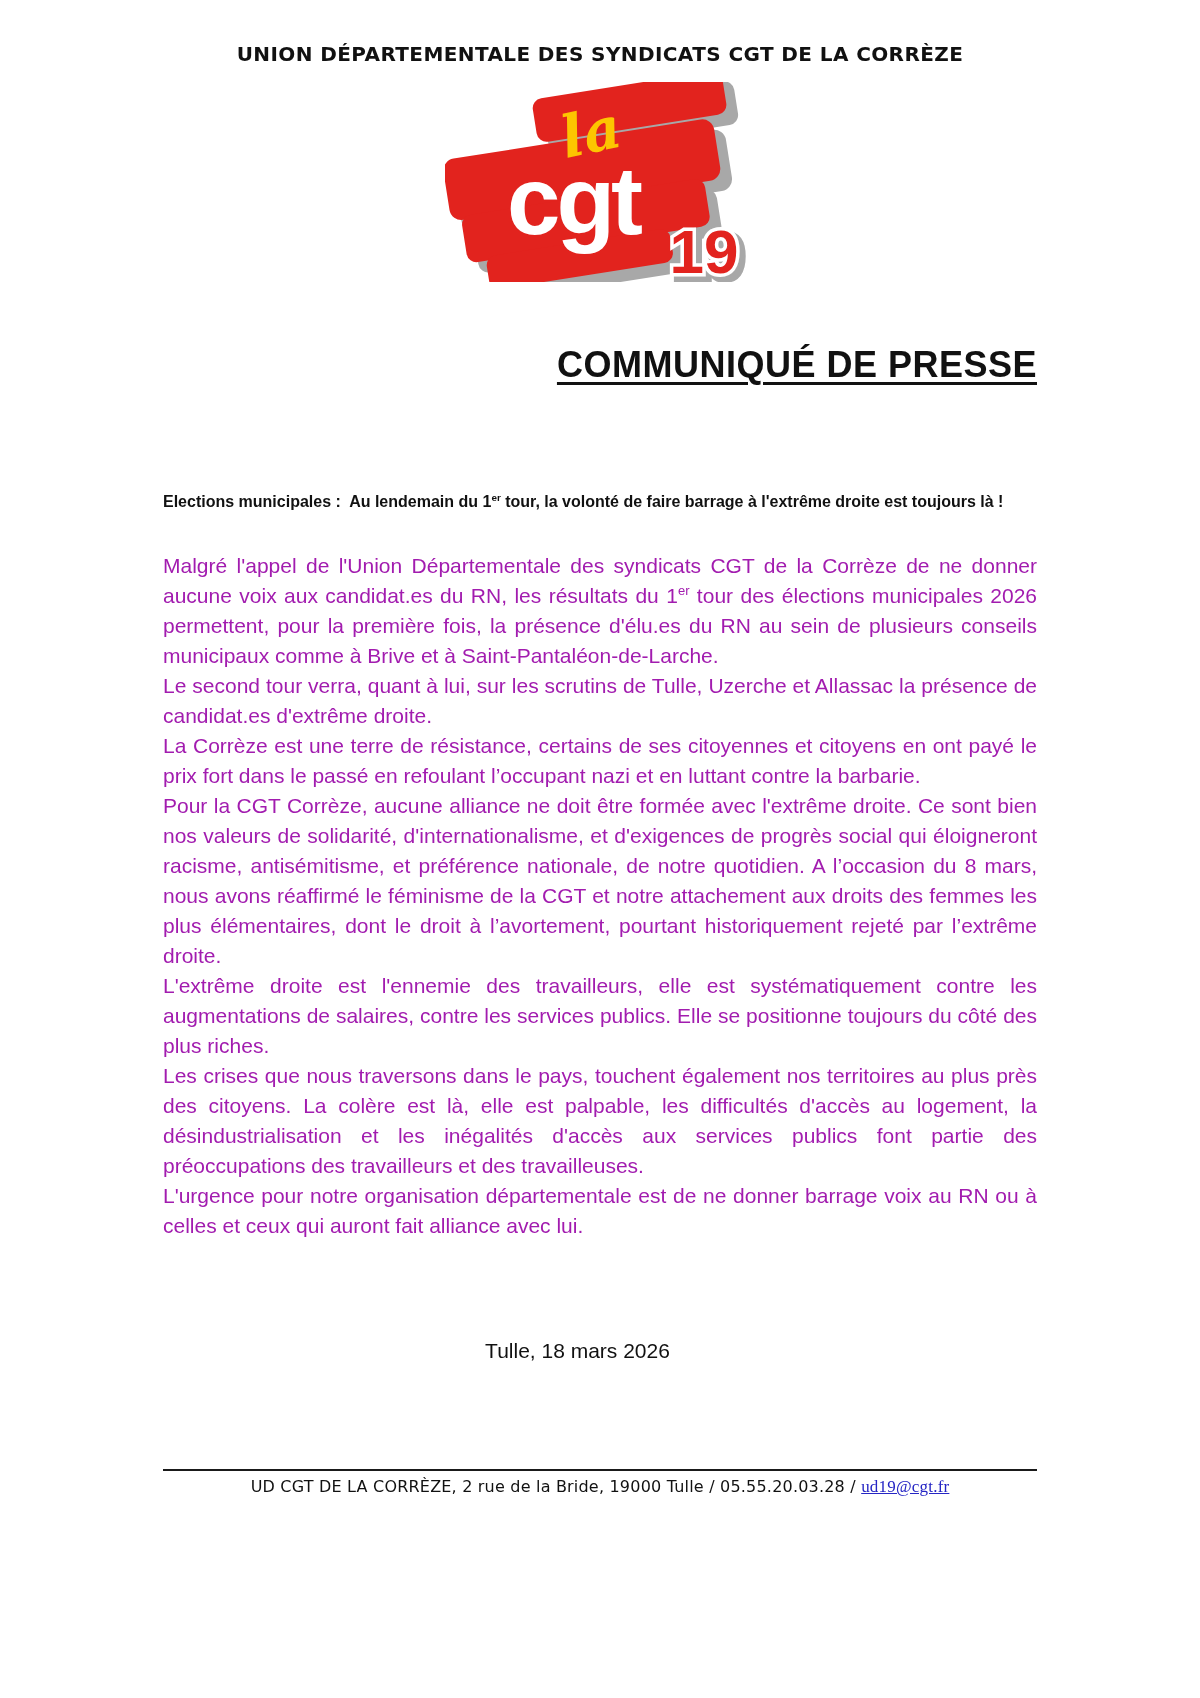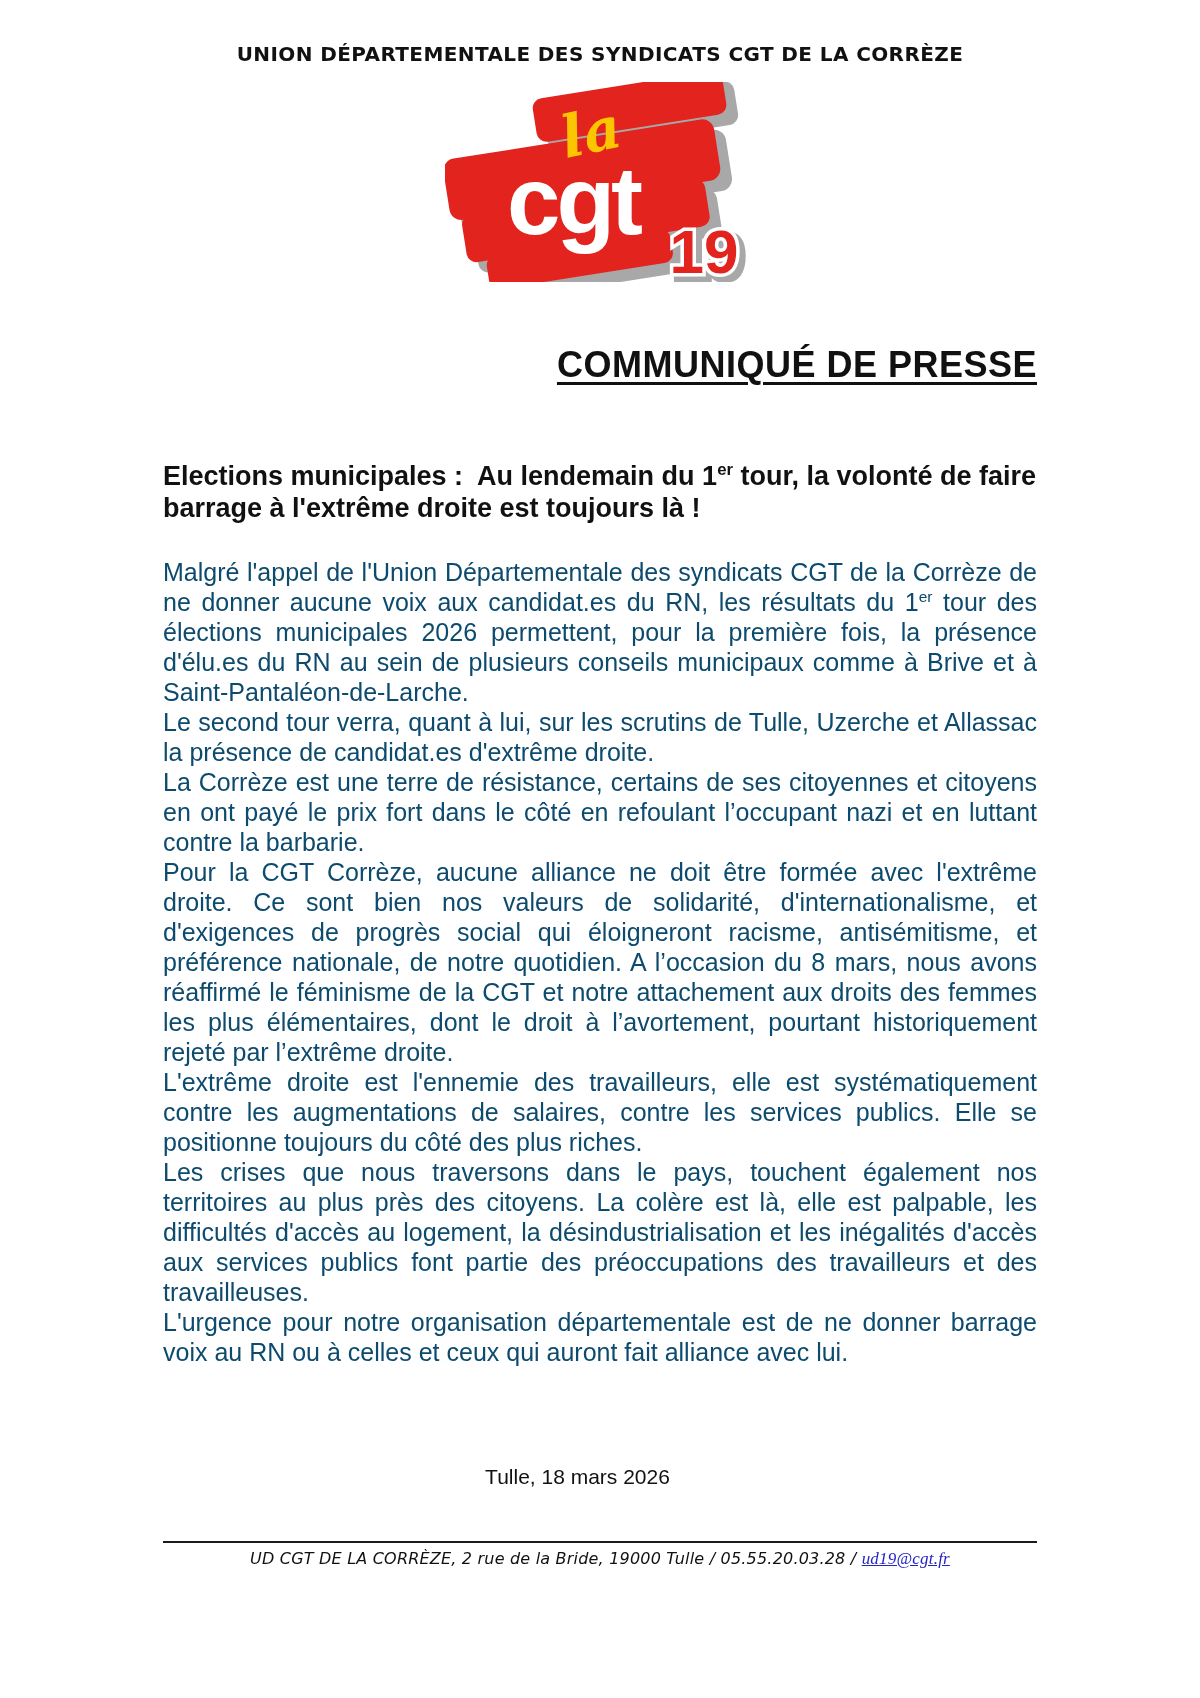--- a/index.html
+++ b/index.html
@@ -39,52 +39,52 @@
     letter-spacing: 0.5px;
     color: #111;
   }
   .doc-title span {
     text-decoration: underline;
     text-decoration-thickness: 3px;
     text-underline-offset: 5px;
   }
 
   .lead {
-    margin-top: 74px;
-    font-size: 27px;
+    margin-top: 100px;
+    font-size: 16px;
     font-weight: bold;
     line-height: 32px;
     text-align: left;
     color: #111;
   }
 
   .body-p {
-    font-size: 25px;
+    font-size: 21px;
     line-height: 30px;
     text-align: justify;
-    color: #0c4a6e;
+    color: #a21caf;
   }
   .p-first { margin-top: 33px; }
   .p-next  { }
 
   sup.ord {
     font-size: 0.62em;
     vertical-align: super;
     line-height: 0;
   }
 
   .dateline {
     margin-top: 98px;
     text-align: center;
     padding-right: 45px;
     font-size: 21px;
     color: #111;
   }
 
-  .footer { margin-top: 52px; font-style: italic; }
+  .footer { margin-top: 106px; }
   .footer-rule {
     border: none;
     border-top: 2px solid #1a1a1a;
     width: 100%;
   }
   .footer-text {
     margin-top: 6px;
     text-align: center;
     font-family: "DejaVu Sans", sans-serif;
     font-size: 16px;
@@ -136,21 +136,21 @@
 
   <h1 class="doc-title">
     <span>COMMUNIQUÉ DE PRESSE</span>
   </h1>
 
   <p class="lead"><span>Elections municipales :&nbsp; Au lendemain du 1</span><sup class="ord">er</sup><span> tour, la volonté de faire barrage à l'extrême droite est toujours là !</span></p>
 
   <p class="body-p p-first"><span>Malgré l'appel de l'Union Départementale des syndicats CGT de la Corrèze de ne donner aucune voix aux candidat.es du RN, les résultats du 1</span><sup class="ord">er</sup><span> tour des élections municipales 2026 permettent, pour la première fois, la présence d'élu.es du RN au sein de plusieurs conseils municipaux comme à Brive et à Saint-Pantaléon-de-Larche.</span></p>
 
   <p class="body-p p-next">Le second tour verra, quant à lui, sur les scrutins de Tulle, Uzerche et Allassac la présence de candidat.es d'extrême droite.</p>
-  <p class="body-p p-next">La Corrèze est une terre de résistance, certains de ses citoyennes et citoyens en ont payé le prix fort dans le côté en refoulant l’occupant nazi et en luttant contre la barbarie.</p>
+  <p class="body-p p-next">La Corrèze est une terre de résistance, certains de ses citoyennes et citoyens en ont payé le prix fort dans le passé en refoulant l’occupant nazi et en luttant contre la barbarie.</p>
   <p class="body-p p-next">Pour la CGT Corrèze, aucune alliance ne doit être formée avec l'extrême droite. Ce sont bien nos valeurs de solidarité, d'internationalisme, et d'exigences de progrès social qui éloigneront racisme, antisémitisme, et préférence nationale, de notre quotidien. A l’occasion du 8 mars, nous avons réaffirmé le féminisme de la CGT et notre attachement aux droits des femmes les plus élémentaires, dont le droit à l’avortement, pourtant historiquement rejeté par l’extrême droite.</p>
   <p class="body-p p-next">L'extrême droite est l'ennemie des travailleurs, elle est systématiquement contre les augmentations de salaires, contre les services publics. Elle se positionne toujours du côté des plus riches.</p>
   <p class="body-p p-next">Les crises que nous traversons dans le pays, touchent également nos territoires au plus près des citoyens. La colère est là, elle est palpable, les difficultés d'accès au logement, la désindustrialisation et les inégalités d'accès aux services publics font partie des préoccupations des travailleurs et des travailleuses.</p>
   <p class="body-p p-next">L'urgence pour notre organisation départementale est de ne donner barrage voix au RN ou à celles et ceux qui auront fait alliance avec lui.</p>
 
   <div class="dateline">Tulle, 18 mars 2026</div>
 
   <div class="footer">
     <hr class="footer-rule">
     <div class="footer-text"><span>UD CGT DE LA CORRÈZE, 2 rue de la Bride, 19000 Tulle / 05.55.20.03.28 / </span><a href="#">ud19@cgt.fr</a></div>

